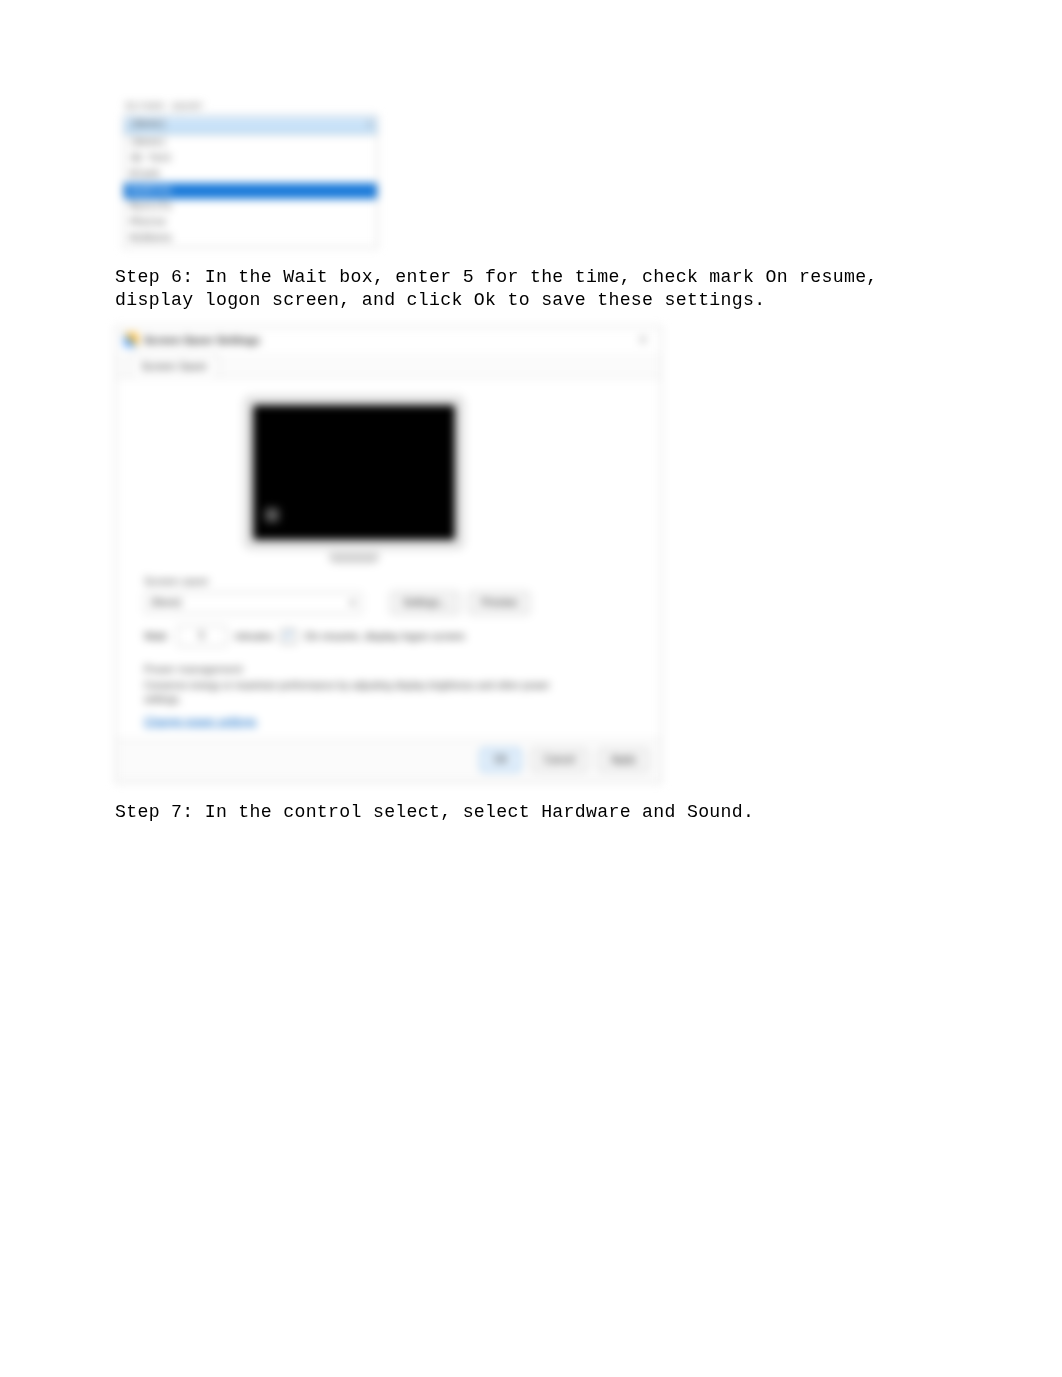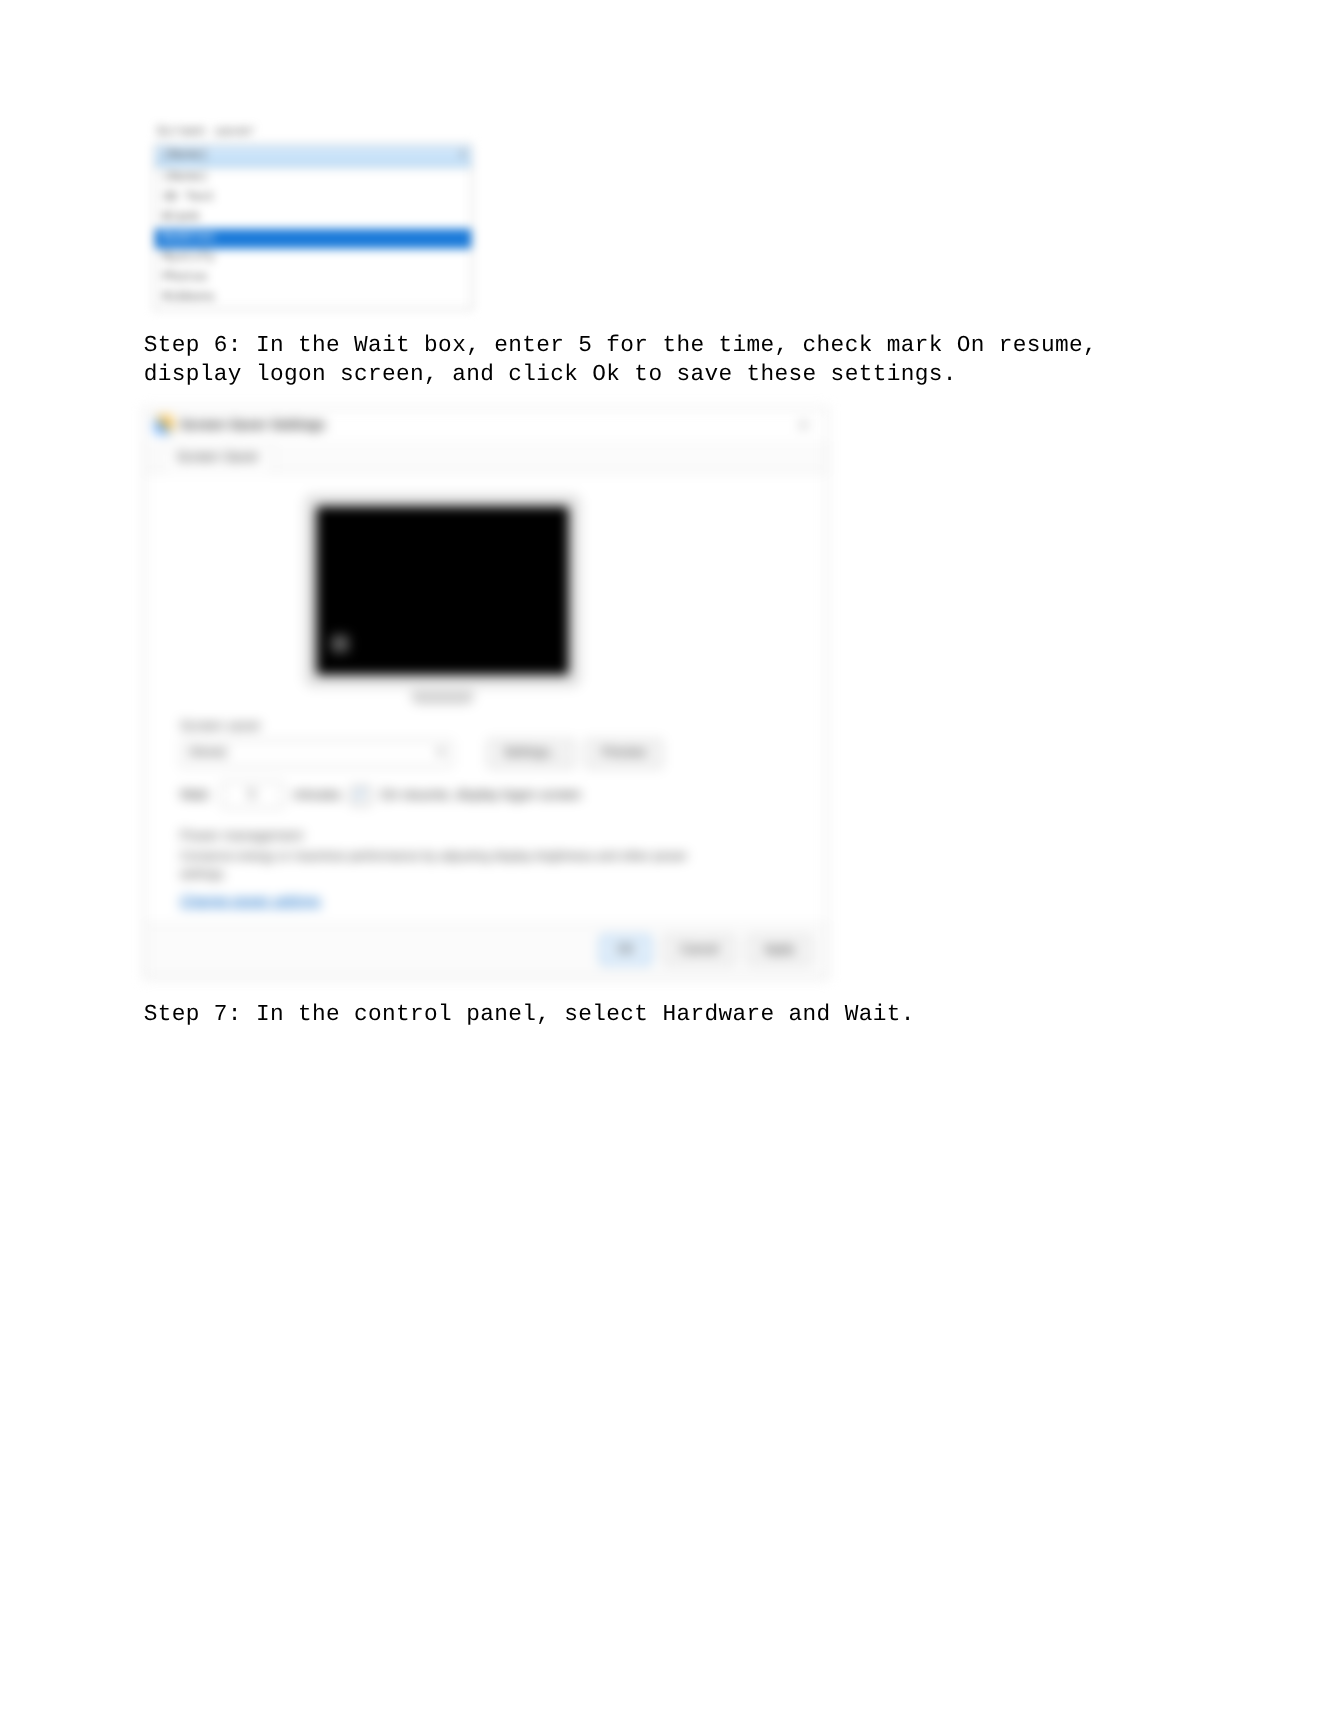--- a/index.html
+++ b/index.html
@@ -286,15 +286,15 @@
         <span class="dlg-link">Change power settings</span>
       </div>
     </div>
     <div class="dlg-footer">
       <div class="fake-btn primary">OK</div>
       <div class="fake-btn">Cancel</div>
       <div class="fake-btn">Apply</div>
     </div>
   </div>
 
-  <p class="step-text">Step 7:  In the control panel, select Hardware and Wait.</p>
+  <p class="step-text">Step 7:  In the control select, select Hardware and Sound.</p>
 
 </div>
 
 </body></html>

